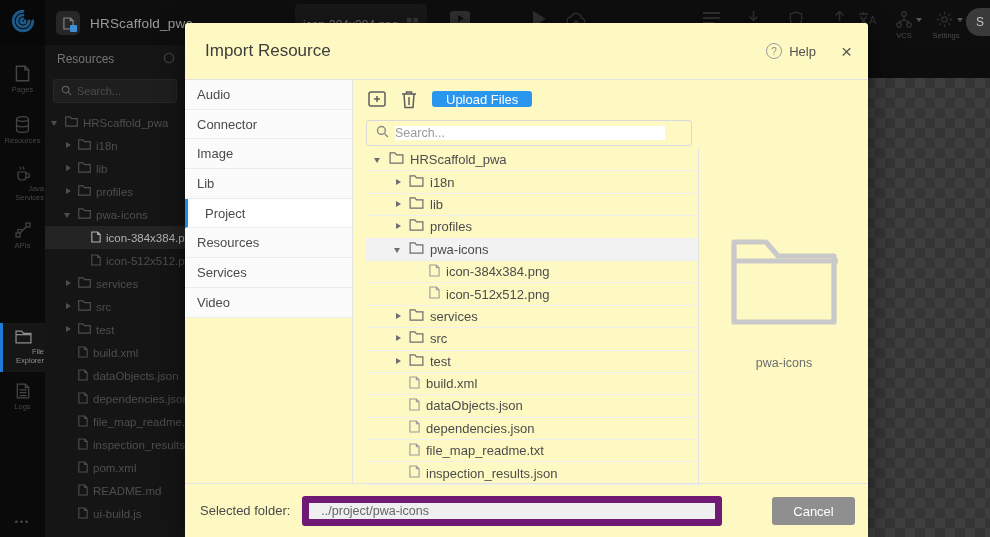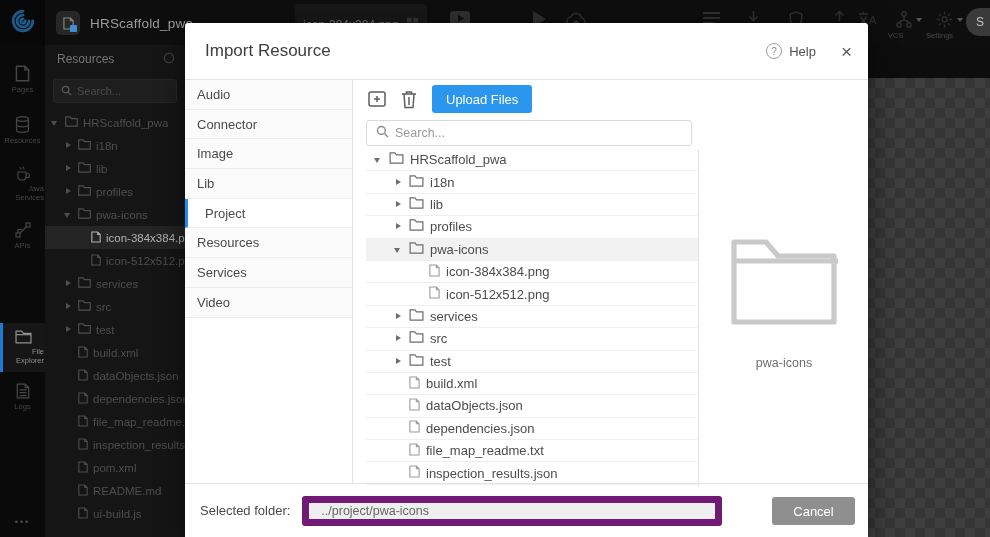--- a/index.html
+++ b/index.html
@@ -22,21 +22,21 @@
   .app-chip { position:absolute; left:56px; top:8px; height:30px; display:flex; align-items:center; gap:10px; }
   .chip-ico { width:24px; height:24px; background:#272727; border-radius:5px; position:relative;
     display:flex; align-items:center; justify-content:center; }
   .chip-pencil { position:absolute; right:3px; bottom:3px; width:7px; height:7px; background:#3f8fd6; border-radius:1px; }
   .app-title { color:#9c9c9c; font-size:13.5px; letter-spacing:.2px; }
   .tab { position:absolute; left:295px; top:4px; width:132px; height:41px; background:#181818;
     border-radius:4px 4px 0 0; display:flex; align-items:center; gap:8px; padding:0 8px; }
   .tab-label { color:#747474; font-size:12px; white-space:nowrap; overflow:hidden; }
   .hic { position:absolute; top:11px; opacity:.55; }
   .hic svg { display:block; }
-  .hlabel { position:absolute; top:31px; font-size:7.5px; color:#4a4a4a; text-align:left; }
+  .hlabel { position:absolute; top:31px; font-size:7.5px; color:#4a4a4a; text-align:center; }
   .chev { display:inline-block; width:0; height:0; border-left:3.5px solid transparent; border-right:3.5px solid transparent; border-top:4px solid #555; }
   .chev-abs { position:absolute; top:18px; }
   .pill { position:absolute; right:-14px; top:8px; width:38px; height:28px; background:#3a3a3a;
     border-radius:14px; color:#c4c4c4; font-size:12px; display:flex; align-items:center; padding-left:10px; }
 
   
   .rail { position:absolute; left:0; top:45px; width:45px; bottom:0; background:#0a0a0a; z-index:2; }
   .rail-item { width:45px; padding:7px 1px; display:flex; flex-direction:column; align-items:center; gap:3px;
     color:#464646; cursor:pointer; }
   .rail-item svg { display:block; }
@@ -68,39 +68,39 @@
     border-left:5px solid currentColor; border-top:3.5px solid transparent; border-bottom:3.5px solid transparent; }
   .folder.expanded .caret::before { content:""; position:absolute; left:0px; top:3px;
     border-top:5px solid currentColor; border-left:3.5px solid transparent; border-right:3.5px solid transparent; }
   .file .caret { visibility:hidden; }
   .f-ico { display:none; flex:none; }
   .folder .folder-ico { display:block; }
   .file .file-ico { display:block; }
   .row-name { white-space:nowrap; overflow:hidden; }
 
   
-  .modal { position:absolute; left:185px; top:23px; width:683px; height:514px; background:#ffffff; z-index:5;
+  .modal { position:absolute; left:185px; top:23px; width:683px; height:514px; background:#fef9c3; z-index:5;
     border-radius:3px 3px 0 0; box-shadow:0 6px 28px rgba(0,0,0,.5); }
   .m-head { height:57px; display:flex; align-items:center; justify-content:space-between;
     padding:0 16px 0 20px; border-bottom:1px solid #e3e3e3; }
   .m-title { font-size:17px; color:#3d3d3d; }
   .m-head-right { display:flex; align-items:center; gap:7px; }
   .help-circle { width:16px; height:16px; border:1.3px solid #9c9c9c; border-radius:50%; color:#8c8c8c;
     font-size:10px; display:flex; align-items:center; justify-content:center; cursor:pointer; }
   .help-label { font-size:13px; color:#4f4f4f; cursor:pointer; }
   .m-close { font-size:19px; color:#5a5a5a; margin-left:18px; cursor:pointer; line-height:1; }
   .m-body { position:relative; height:403px; display:flex; }
   .m-cats { width:168px; border-right:1px solid #e3e3e3; }
   .cat-row { height:29.7px; display:flex; align-items:center; padding-left:12px; font-size:13px; color:#4a4a4a;
     background:#fbfbfb; border-bottom:1px solid #ececec; cursor:pointer; }
   .cat-row.selected { background:#ffffff; border-left:3px solid #1d8fe8; padding-left:17px; }
   .m-content { flex:1; position:relative; padding:2px 0 0 13px; }
   .m-toolbar { height:34px; display:flex; align-items:center; gap:10px; }
   .tb-btn { width:22px; height:24px; display:flex; align-items:center; justify-content:center; cursor:pointer; color:#5e5e5e; }
-  .upload-btn { height:28px; padding:0 14px; background:#2b96ee; color:#fff; border:none; border-radius:3px;
+  .upload-btn { height:16px; padding:0 14px; background:#2b96ee; color:#fff; border:none; border-radius:3px;
     font-size:13px; font-family:"Liberation Sans",sans-serif; cursor:pointer; margin-left:2px; }
   .m-search { margin-top:4px; width:326px; height:26px; border:1px solid #d9d9d9; border-radius:3px;
     display:flex; align-items:center; gap:6px; padding:0 9px; }
   .m-search input { border:none; outline:none; font-size:12.5px; color:#555; width:270px;
     font-family:"Liberation Sans",sans-serif; }
   .m-search input::placeholder { color:#9a9a9a; }
   .m-tree { margin-top:3px; width:333px; height:337px; border-right:1px solid #e3e3e3; overflow:hidden;
     color:#4c4c4c; font-size:13px; }
   .m-row { height:22.4px; display:flex; align-items:center; gap:6px; border-bottom:1px solid #efefef;
     padding-left:calc(8px + var(--lvl,0)*20px); cursor:pointer; }

